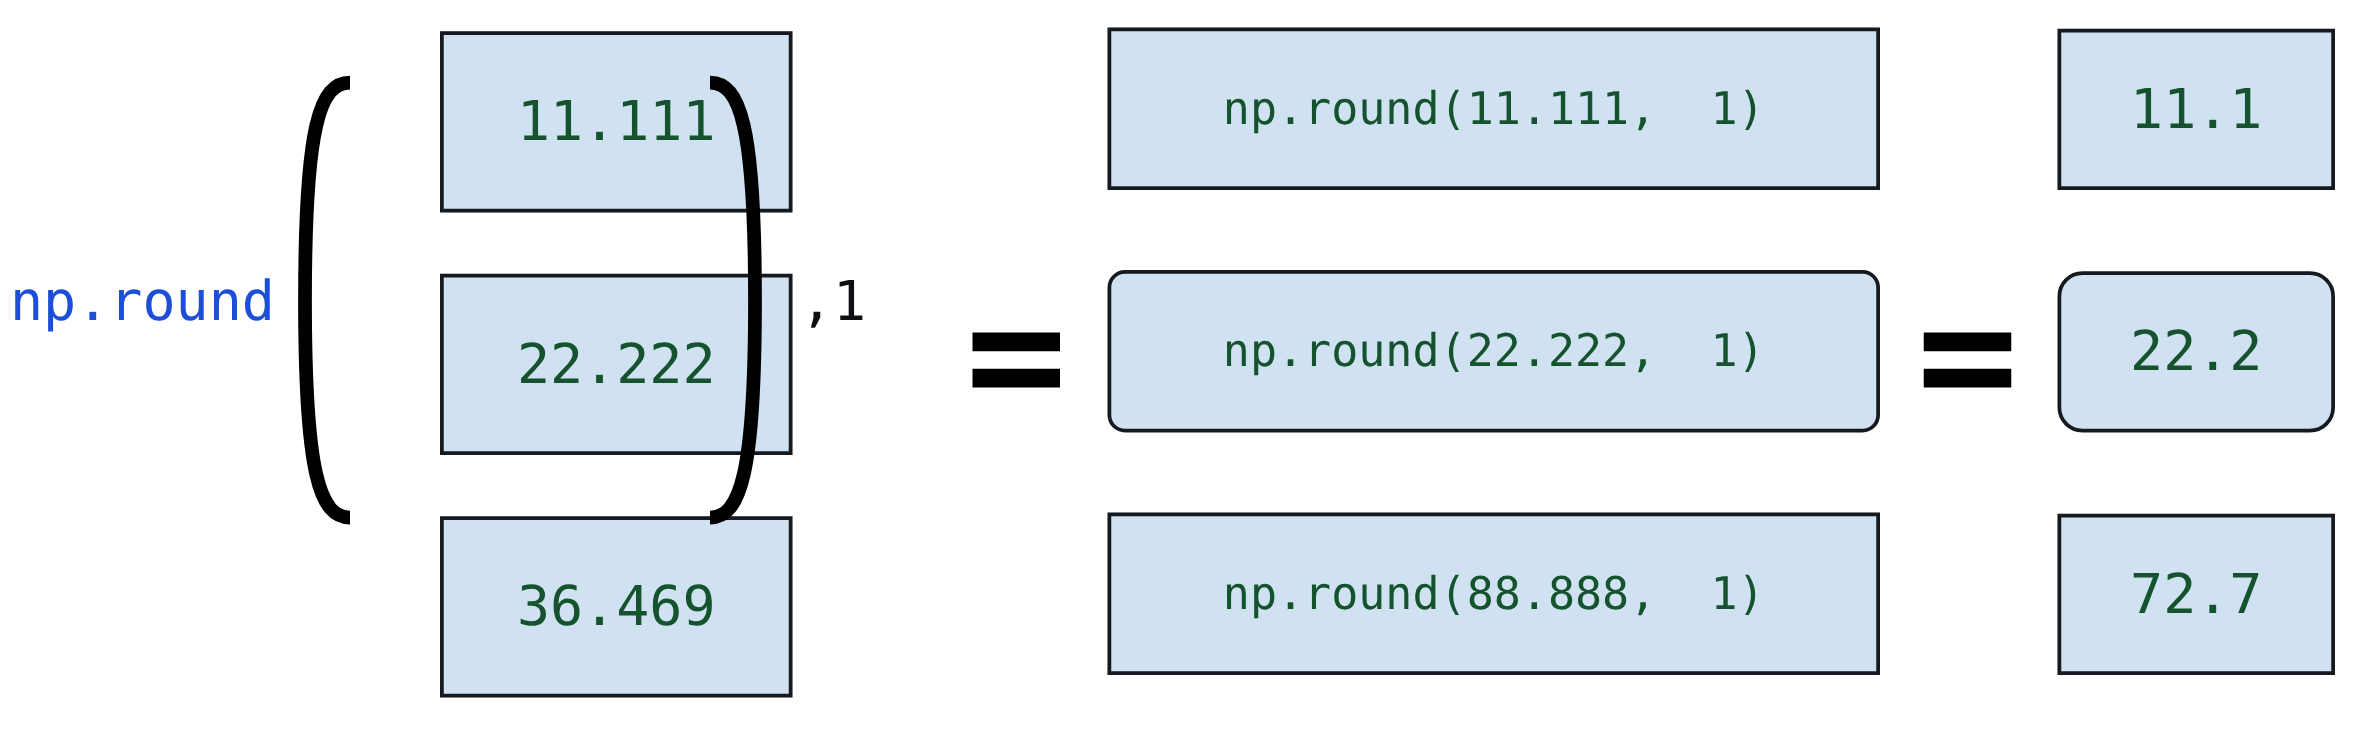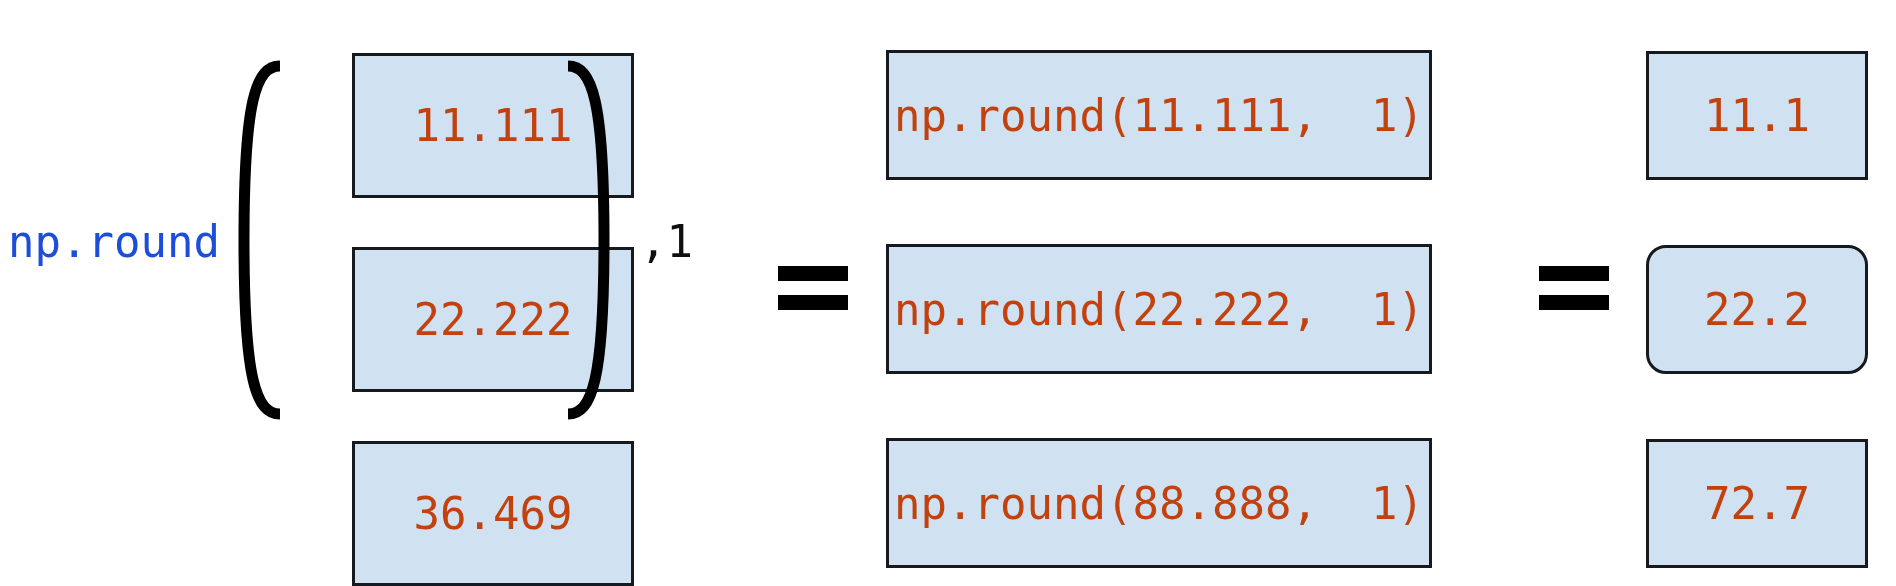--- a/index.html
+++ b/index.html
@@ -20,37 +20,36 @@
 
   
   .cell {
     position: absolute;
     box-sizing: border-box;
     background: #d0e1f2;
     border: 3px solid #16191d;
     display: flex;
     align-items: center;
     justify-content: center;
-    color: #c2410c;
+    color: #14532d;
     font-family: "DejaVu Sans Mono", "Liberation Mono", monospace;
     white-space: pre;
     letter-spacing: 0px;
-    margin-top: 28px;
   }
 
   
   .col-left .cell  { left: 352px; width: 282px; height: 145px; font-size: 44px; }
   .cl-0 { top: 25px; }
   .cl-1 { top: 219px; }
   .cl-2 { top: 413px; }
 
   
-  .col-mid .cell   { left: 886px; width: 546px; height: 130px; font-size: 44px; }
+  .col-mid .cell   { left: 886px; width: 618px; height: 130px; font-size: 36px; }
   .cm-0 { top: 22px; }
-  .cm-1 { top: 216px; }
+  .cm-1 { top: 216px; border-radius: 14px; }
   .cm-2 { top: 410px; }
 
   
   .col-right .cell { left: 1646px; width: 222px; height: 129px; font-size: 44px; }
   .cr-0 { top: 23px; }
   .cr-1 { top: 217px; border-radius: 20px; }
   .cr-2 { top: 411px; }
 
   
   .fn-label {

